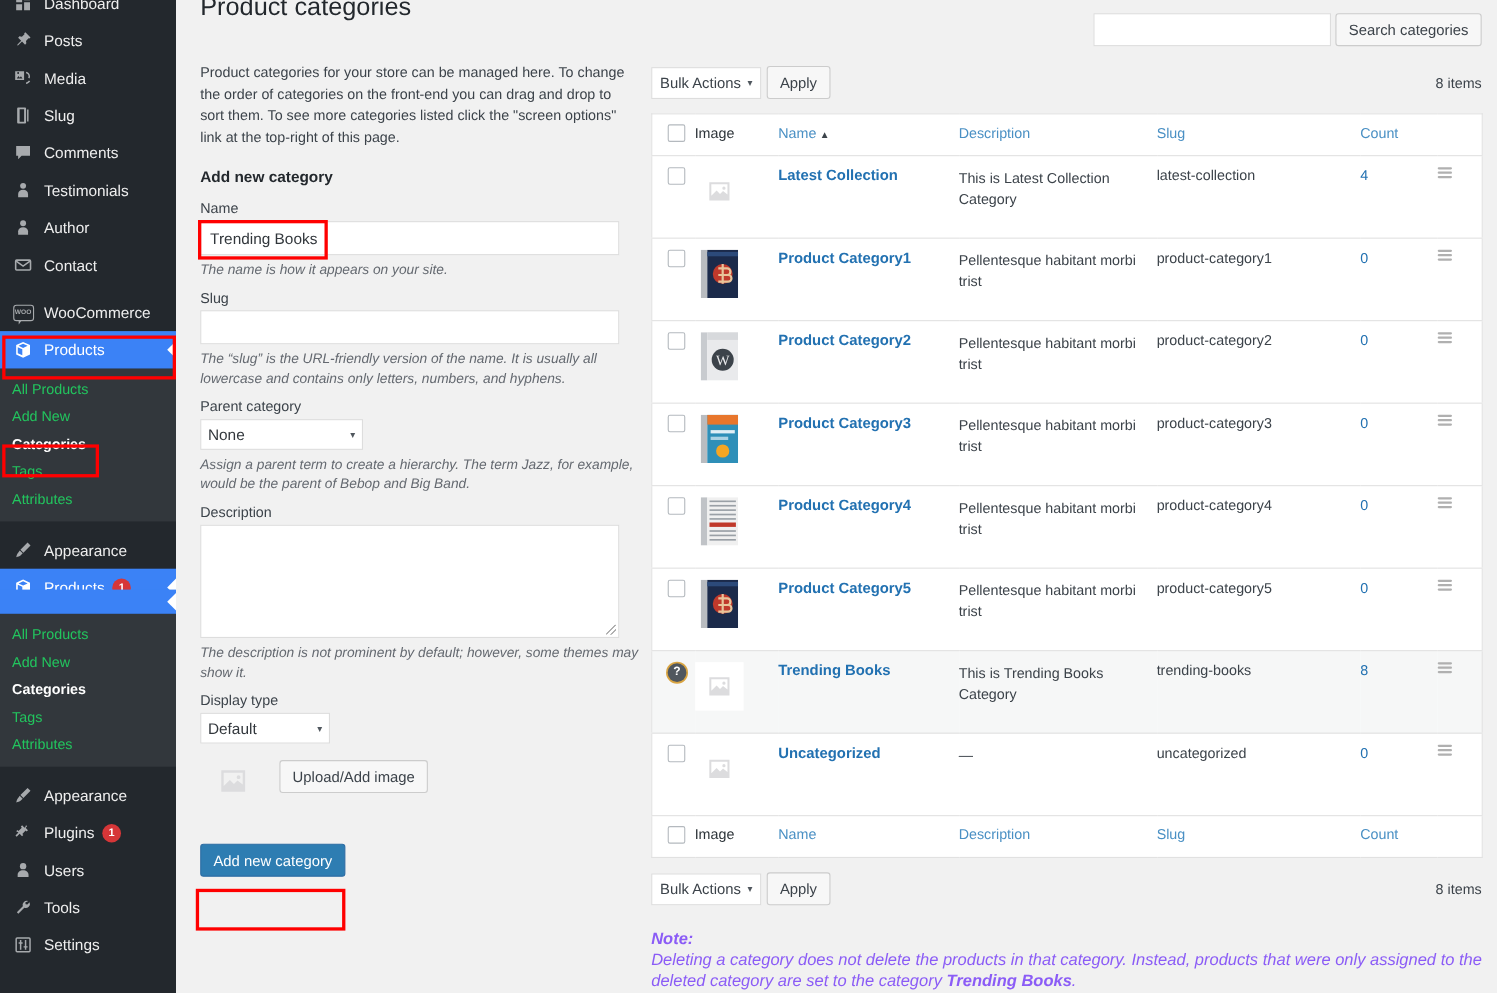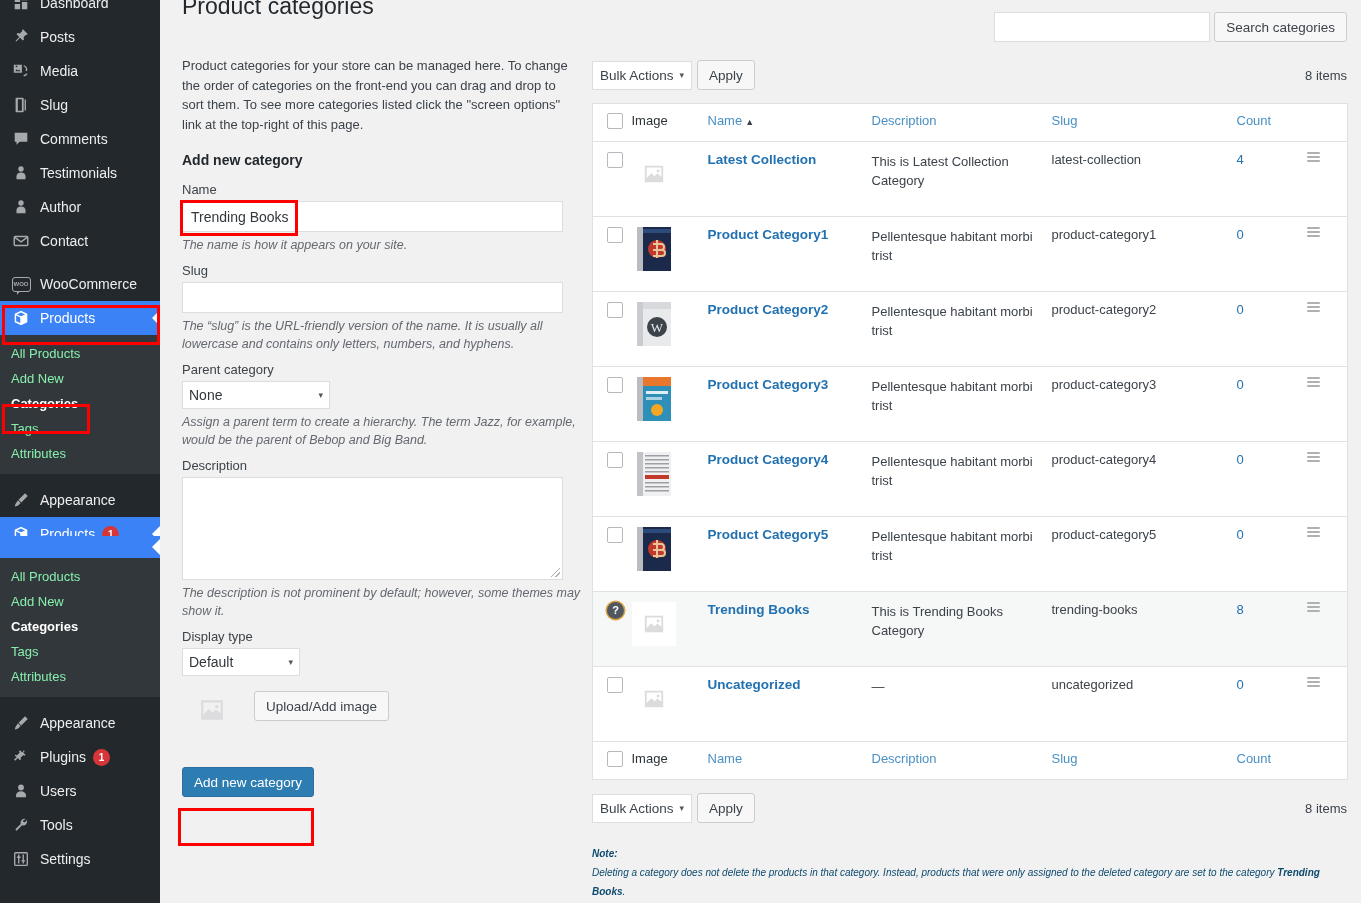--- a/index.html
+++ b/index.html
@@ -55,21 +55,21 @@
     border-style: solid;
     border-width: 8px 8px 8px 0;
     border-color: transparent #fff transparent transparent;
   }
   .menu-gap { height: 9px; }
   .submenu-wrap { background: #32373c; padding: 6px 0 8px 0; }
   .submenu-item {
     display: block;
     padding: 5px 0 5px 11px;
     font-size: 13px;
-    color: #86efac;
+    color: #22c55e;
     white-space: nowrap;
   }
   .submenu-item.current { color: #fff; font-weight: bold; }
   .badge {
     display: inline-flex; align-items: center; justify-content: center;
     min-width: 17px; height: 17px;
     margin-left: 7px;
     border-radius: 9px;
     background: #d63638;
     color: #fff;
@@ -334,23 +334,23 @@
     line-height: 1;
   }
   .tn-ph {
     width: 44px; height: 44px;
     background: #fff;
     display: flex; align-items: center; justify-content: center;
   }
   .book { width: 34px; height: 44px; margin-left: 5px; }
   .note-block {
     margin-top: 20px;
-    font-size: 10px;
+    font-size: 15px;
     font-style: italic;
-    color: #0c4a6e;
+    color: #8b5cf6;
     line-height: 19px;
     width: 760px;
   }
   .note-block .note-title { font-weight: bold; font-style: italic; display: block; }
   .note-block b { font-weight: bold; }
 </style>
 </head>
 <body>
 
 <div id="adminmenu">

